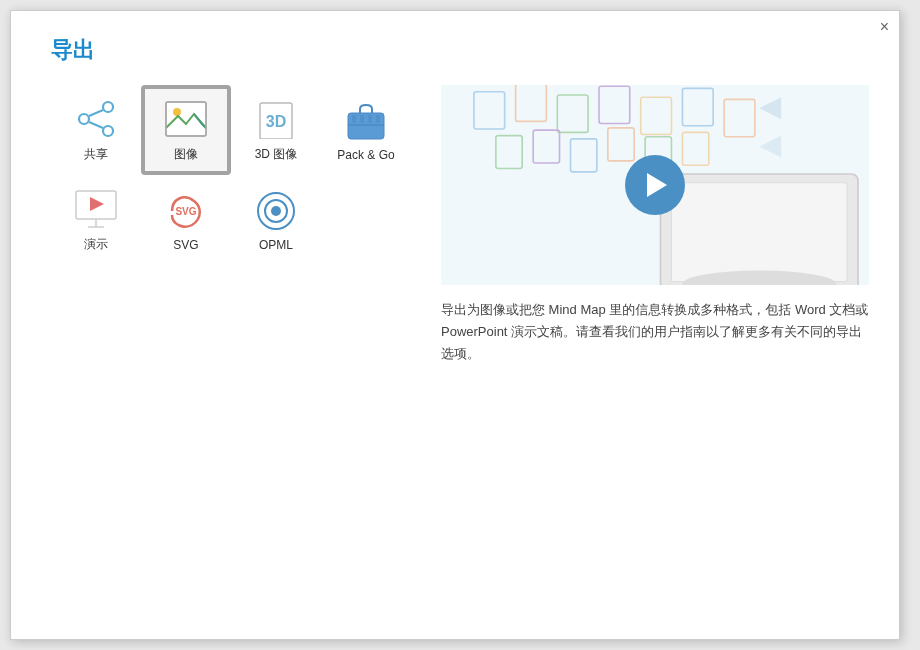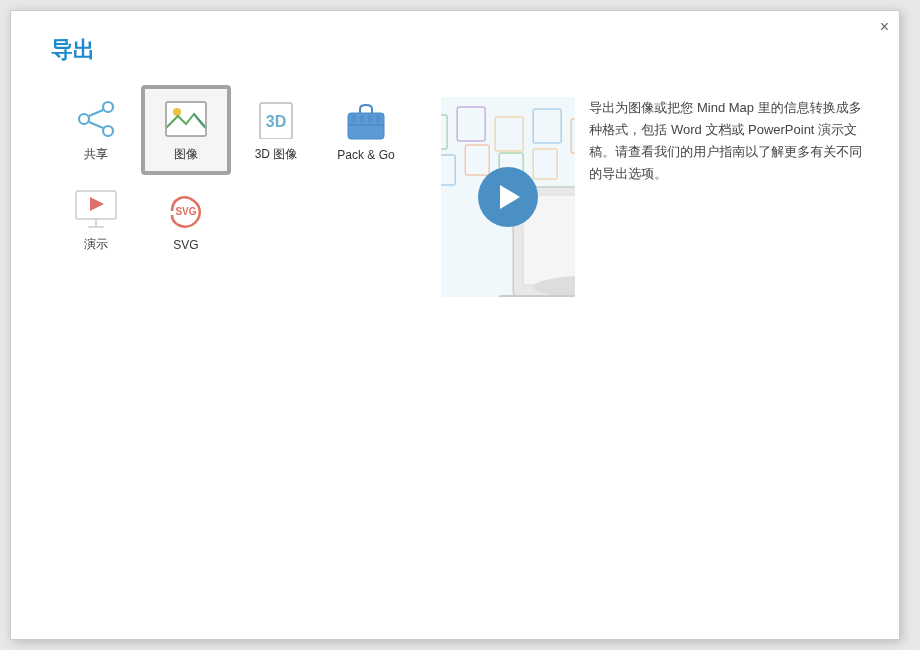--- a/index.html
+++ b/index.html
@@ -70,23 +70,22 @@
     .icon-svg {
       width: 44px;
       height: 44px;
       display: flex;
       align-items: center;
       justify-content: center;
     }
     .preview-panel {
       flex: 1;
       display: flex;
-      flex-direction: row;
+      flex-direction: column;
       gap: 14px;
-      margin-top: 12px;
     }
     .preview-image {
       width: 100%;
       height: 200px;
       background: linear-gradient(135deg, #f0f8ff 0%, #e8f4f8 100%);
       border-radius: 2px;
       position: relative;
       overflow: hidden;
       display: flex;
       align-items: center;
@@ -213,20 +212,30 @@
           <svg width="44" height="40" viewBox="0 0 44 40" fill="none">
             <path d="M8 20 C8 8 20 2 30 10 C38 16 38 28 28 34 C20 38 8 34 8 24" stroke="#e07060" stroke-width="2.5" fill="none"></path>
             <text x="22" y="24" text-anchor="middle" font-size="10" font-weight="bold" fill="#e07060" font-family="Arial">SVG</text>
           </svg>
         </div>
         <span class="icon-label">SVG</span>
       </div>
 
 
 
+      <div class="icon-item">
+        <div class="icon-svg opml-icon">
+          <svg width="44" height="40" viewBox="0 0 44 40" fill="none">
+            <circle cx="22" cy="20" r="18" stroke="#4a90c4" stroke-width="2" fill="none"></circle>
+            <circle cx="22" cy="20" r="11" stroke="#4a90c4" stroke-width="2" fill="none"></circle>
+            <circle cx="22" cy="20" r="5" fill="#4a90c4"></circle>
+          </svg>
+        </div>
+        <span class="icon-label">OPML</span>
+      </div>
 
 
 
     </div>
 
     <div class="preview-panel">
       <div class="preview-image">
 
         <svg width="100%" height="100%" viewBox="0 0 390 200" style="position:absolute;top:0;left:0;" preserveAspectRatio="xMidYMid slice">
           <rect width="390" height="200" fill="#f0f8fc"></rect>

